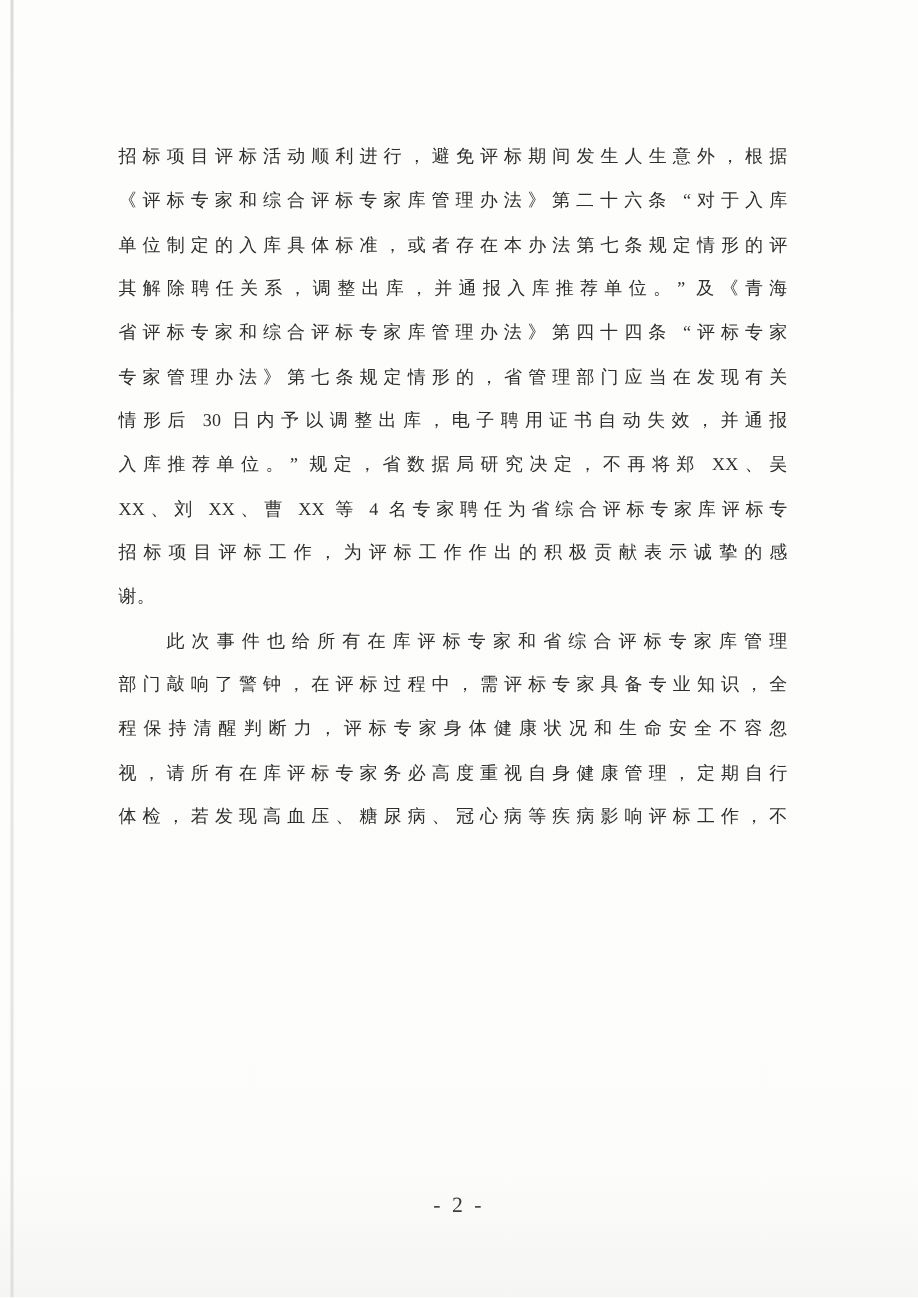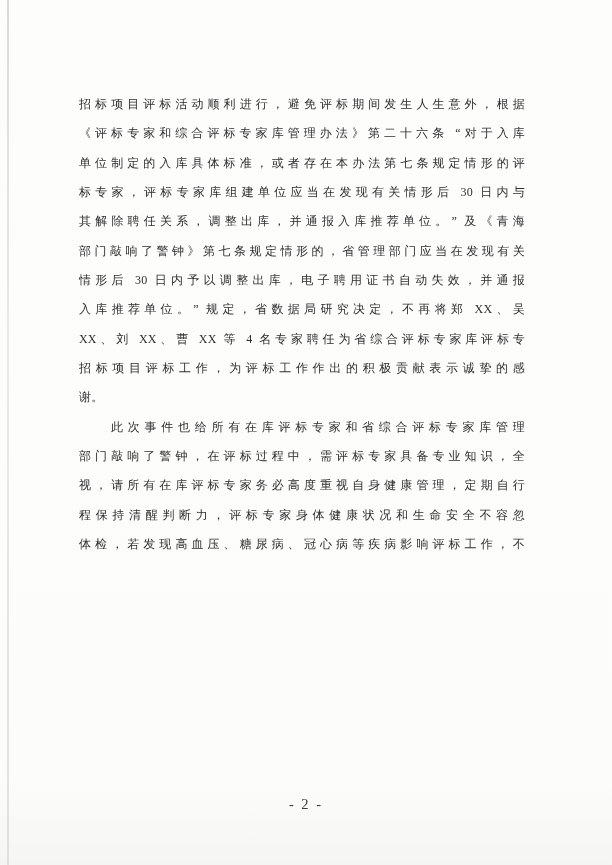--- a/index.html
+++ b/index.html
@@ -64,31 +64,31 @@
 </head>
 <body>
 
 <div class="page">
   <div class="scan-edge-line"></div>
   <div class="body-text">
       <div class="paragraph">
         <div class="text-line">招标项目评标活动顺利进行，避免评标期间发生人生意外，根据</div>
         <div class="text-line">《评标专家和综合评标专家库管理办法》第二十六条 “对于入库</div>
         <div class="text-line">单位制定的入库具体标准，或者存在本办法第七条规定情形的评</div>
-        <div class="text-line">标专家，评标专家库组建单位应当在发现有关情形后 30 日内与</div>
         <div class="text-line">其解除聘任关系，调整出库，并通报入库推荐单位。” 及《青海</div>
-        <div class="text-line">部门敲响了警钟》第七条规定情形的，省管理部门应当在发现有关</div>
+        <div class="text-line">省评标专家和综合评标专家库管理办法》第四十四条 “评标专家</div>
+        <div class="text-line">专家管理办法》第七条规定情形的，省管理部门应当在发现有关</div>
         <div class="text-line">情形后 30 日内予以调整出库，电子聘用证书自动失效，并通报</div>
         <div class="text-line">入库推荐单位。” 规定，省数据局研究决定，不再将郑 XX、吴</div>
         <div class="text-line">XX、刘 XX、曹 XX 等 4 名专家聘任为省综合评标专家库评标专</div>
         <div class="text-line">招标项目评标工作，为评标工作作出的积极贡献表示诚挚的感</div>
         <div class="text-line no-just">谢。</div>
       </div>
       <div class="paragraph">
         <div class="text-line indent">此次事件也给所有在库评标专家和省综合评标专家库管理</div>
         <div class="text-line">部门敲响了警钟，在评标过程中，需评标专家具备专业知识，全</div>
+        <div class="text-line">程保持清醒判断力，评标专家身体健康状况和生命安全不容忽</div>
         <div class="text-line">视，请所有在库评标专家务必高度重视自身健康管理，定期自行</div>
-        <div class="text-line">程保持清醒判断力，评标专家身体健康状况和生命安全不容忽</div>
         <div class="text-line">体检，若发现高血压、糖尿病、冠心病等疾病影响评标工作，不</div>
       </div>
     </div>
   <div class="page-number">- 2 -</div>
 </div>
 
 </body></html>

